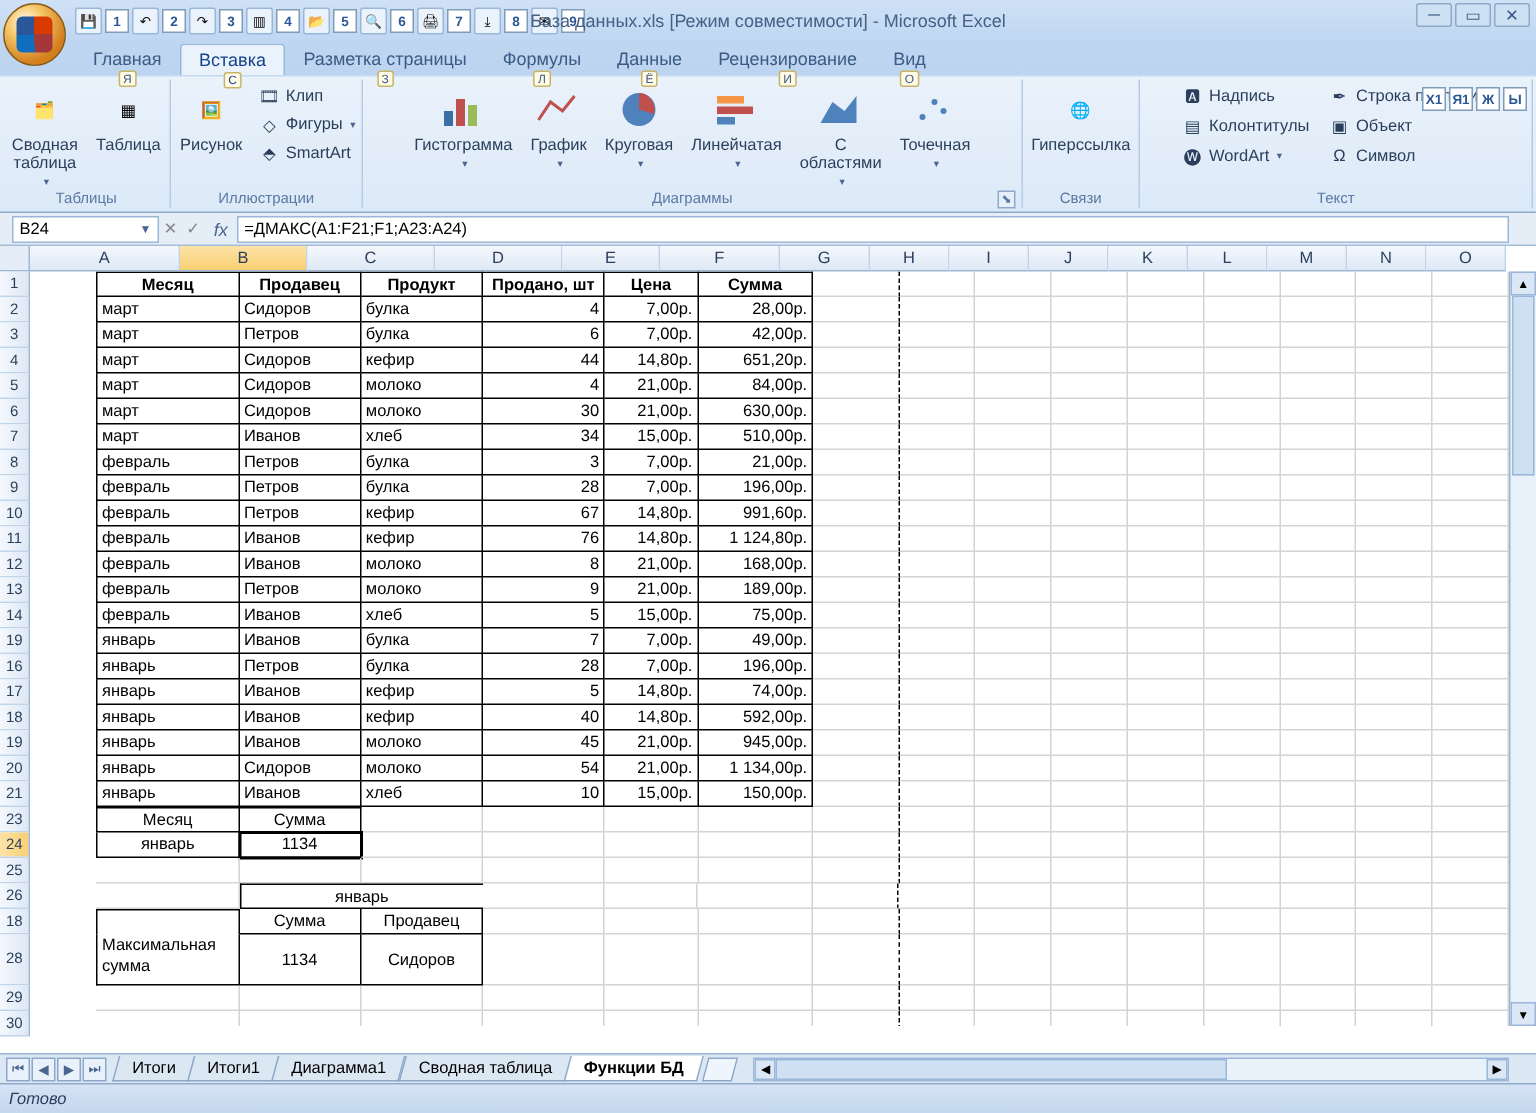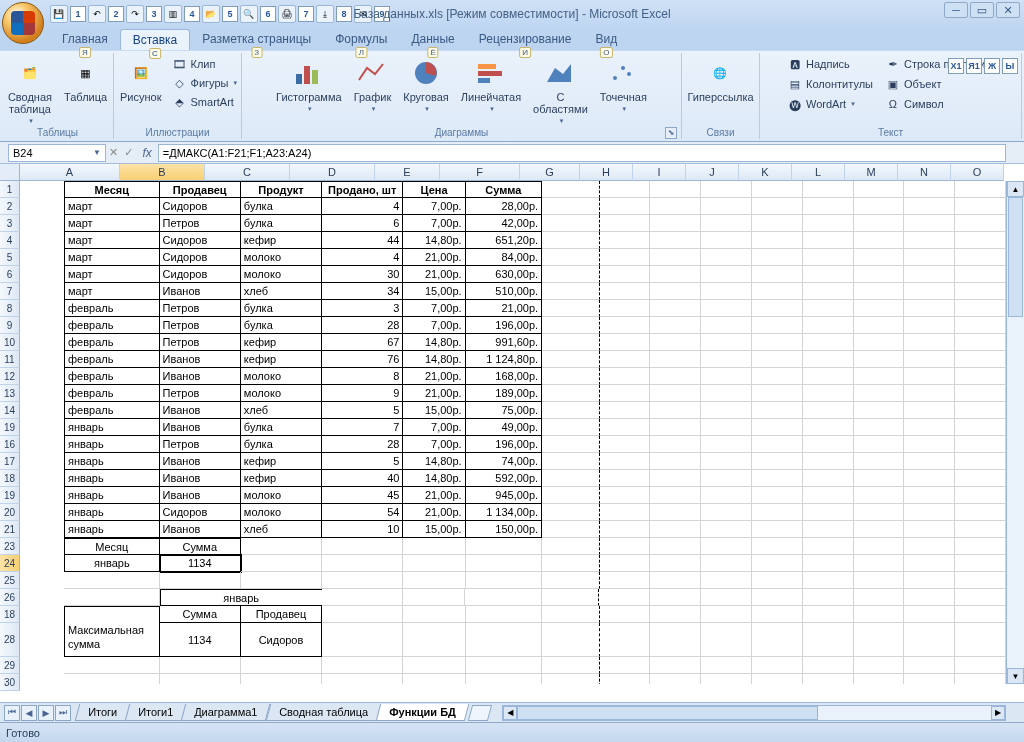--- a/index.html
+++ b/index.html
@@ -140,21 +140,21 @@
   .stab span{display:inline-block;transform:skewX(15deg);}
   .stab.active{background:#fff;font-weight:bold;}
   .hscroll{flex:1;margin:0 18px 0 12px;height:16px;background:#e9f1fa;border:1px solid #9ab7d9;position:relative;}
   .hscroll .thumb{position:absolute;left:14px;top:0;bottom:0;width:60%;background:#cfe0f3;border:1px solid #9ab7d9;}
   .hscroll .arr{position:absolute;top:0;bottom:0;width:14px;background:#dbe7f4;border:1px solid #9ab7d9;font-size:8px;display:flex;align-items:center;justify-content:center;}
   
   .vscroll{position:absolute;right:0;top:17px;bottom:18px;width:18px;background:#e9f1fa;border-left:1px solid #9ab7d9;}
   .vscroll .arr{height:16px;background:#dbe7f4;border:1px solid #9ab7d9;font-size:8px;display:flex;align-items:center;justify-content:center;}
   .vscroll .thumb{position:absolute;left:1px;right:1px;top:16px;height:120px;background:#cfe0f3;border:1px solid #9ab7d9;}
   
-  .status{position:absolute;bottom:0;left:0;right:0;height:20px;background:linear-gradient(#d6e4f4,#c3d7ee);border-top:1px solid #8ea9c9;display:flex;align-items:center;justify-content:space-between;padding:0 6px;font-size:11px;color:#2b3f5c;}
+  .status{position:absolute;bottom:0;left:0;right:0;height:20px;background:linear-gradient(#d6e4f4,#c3d7ee);border-top:1px solid #8ea9c9;display:flex;align-items:center;justify-content:space-between;padding:0 6px;font-size:11px;color:#2b3f5c;font-style:italic;}
   .zoomctl{display:flex;align-items:center;gap:6px;margin-top:36px;}
   .views{display:flex;gap:1px;}
   .views div{width:18px;height:16px;border:1px solid #8ca7c8;background:#e5eef9;}
   .slider{width:110px;height:4px;background:#b9cde5;position:relative;border-radius:2px;}
   .slider::before{content:"";position:absolute;left:50%;top:-4px;width:8px;height:12px;background:#eef5fc;border:1px solid #7f9ec2;border-radius:2px;transform:translateX(-60%);}
   .zm{width:14px;height:14px;border:1px solid #8ca7c8;border-radius:50%;background:#eef5fc;display:flex;align-items:center;justify-content:center;font-size:10px;}
   
   .wA{width:100px;} .wB{width:85px;} .wC{width:85px;} .wD{width:85px;}
   .wE{width:65px;} .wF{width:80px;} .wG{width:60px;} .wRest{width:53px;}
 </style>

